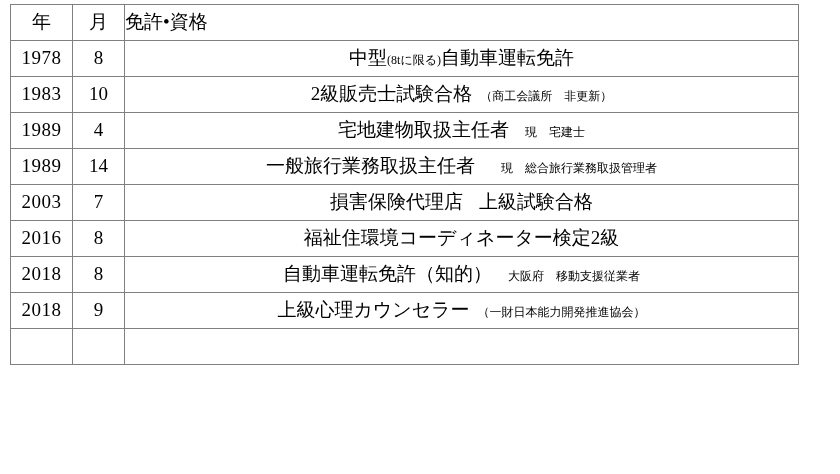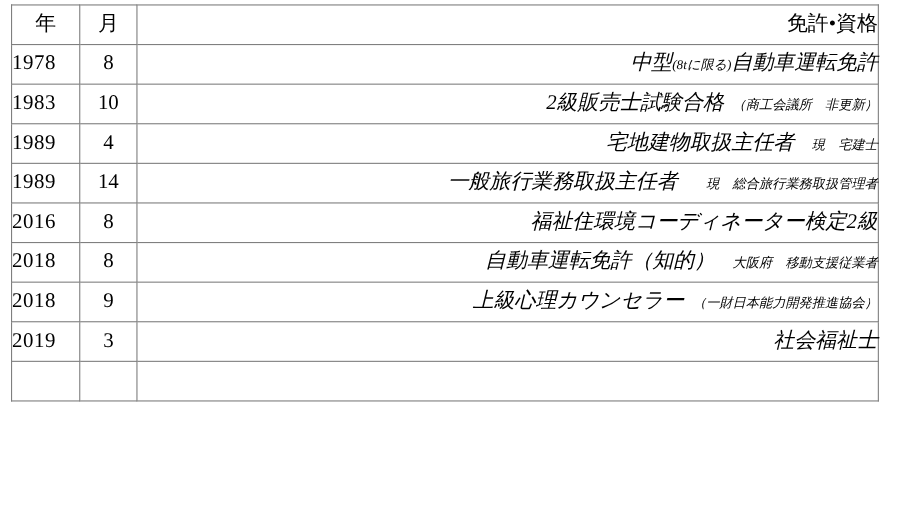--- a/index.html
+++ b/index.html
@@ -38,37 +38,37 @@
     vertical-align: middle;
     font-weight: normal;
     font-size: 19px;
     line-height: 1.1;
   }
   th.head-year, th.head-month {
     text-align: center;
     font-size: 16px;
   }
   th.head-name {
-    text-align: right;
+    text-align: left;
     font-size: 16px;
   }
   td.cell-year {
+    text-align: center;
     font-size: 19px;
     letter-spacing: 0.5px;
   }
   td.cell-month {
     text-align: center;
     font-size: 19px;
   }
   td.cell-name {
-    text-align: right;
+    text-align: center;
     padding-left: 22px;
     font-size: 19px;
     white-space: nowrap;
-    font-style: italic;
   }
   .small {
     font-size: 12px;
   }
   .smaller {
     font-size: 12px;
   }
   .gap-sm { display: inline-block; width: 8px; }
   .gap-md { display: inline-block; width: 16px; }
   .gap-lg { display: inline-block; width: 26px; }
@@ -106,39 +106,39 @@
         <td class="cell-year">1989</td>
         <td class="cell-month">4</td>
         <td class="cell-name"><span>宅地建物取扱主任者</span><span class="gap-md"></span><span class="small">現　宅建士</span></td>
       </tr>
       <tr>
         <td class="cell-year">1989</td>
         <td class="cell-month">14</td>
         <td class="cell-name"><span>一般旅行業務取扱主任者</span><span class="gap-lg"></span><span class="small">現　総合旅行業務取扱管理者</span></td>
       </tr>
       <tr>
+        <td class="cell-year">2003</td>
+        <td class="cell-month">7</td>
+        <td class="cell-name"><span>損害保険代理店</span><span class="gap-md"></span><span>上級試験合格</span></td>
+      </tr>
+      <tr>
         <td class="cell-year">2016</td>
         <td class="cell-month">8</td>
         <td class="cell-name"><span>福祉住環境コーディネーター検定2級</span></td>
       </tr>
       <tr>
         <td class="cell-year">2018</td>
         <td class="cell-month">8</td>
         <td class="cell-name"><span>自動車運転免許（知的）</span><span class="gap-md"></span><span class="small">大阪府　移動支援従業者</span></td>
       </tr>
       <tr>
         <td class="cell-year">2018</td>
         <td class="cell-month">9</td>
         <td class="cell-name"><span>上級心理カウンセラー</span><span class="gap-sm"></span><span class="small">（一財日本能力開発推進協会）</span></td>
       </tr>
-      <tr>
-        <td class="cell-year">2019</td>
-        <td class="cell-month">3</td>
-        <td class="cell-name"><span>社会福祉士</span></td>
-      </tr>
       <tr class="empty-row">
         <td class="cell-year"></td>
         <td class="cell-month"></td>
         <td class="cell-name"></td>
       </tr>
     </tbody>
   </table>
 </div>
 
 </body></html>

